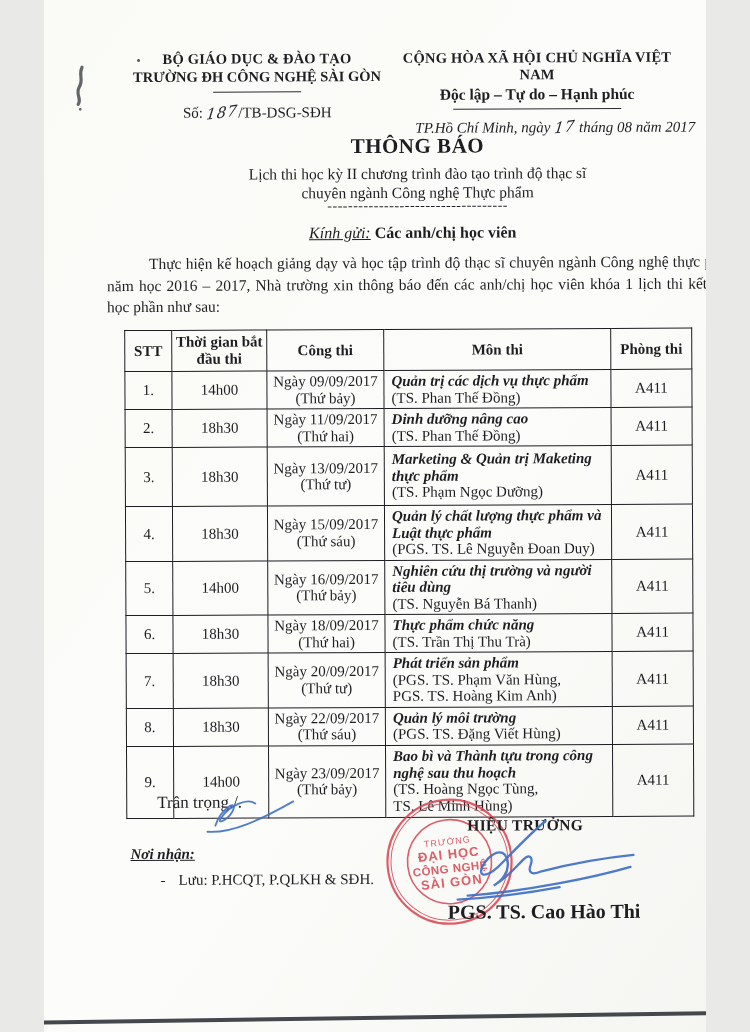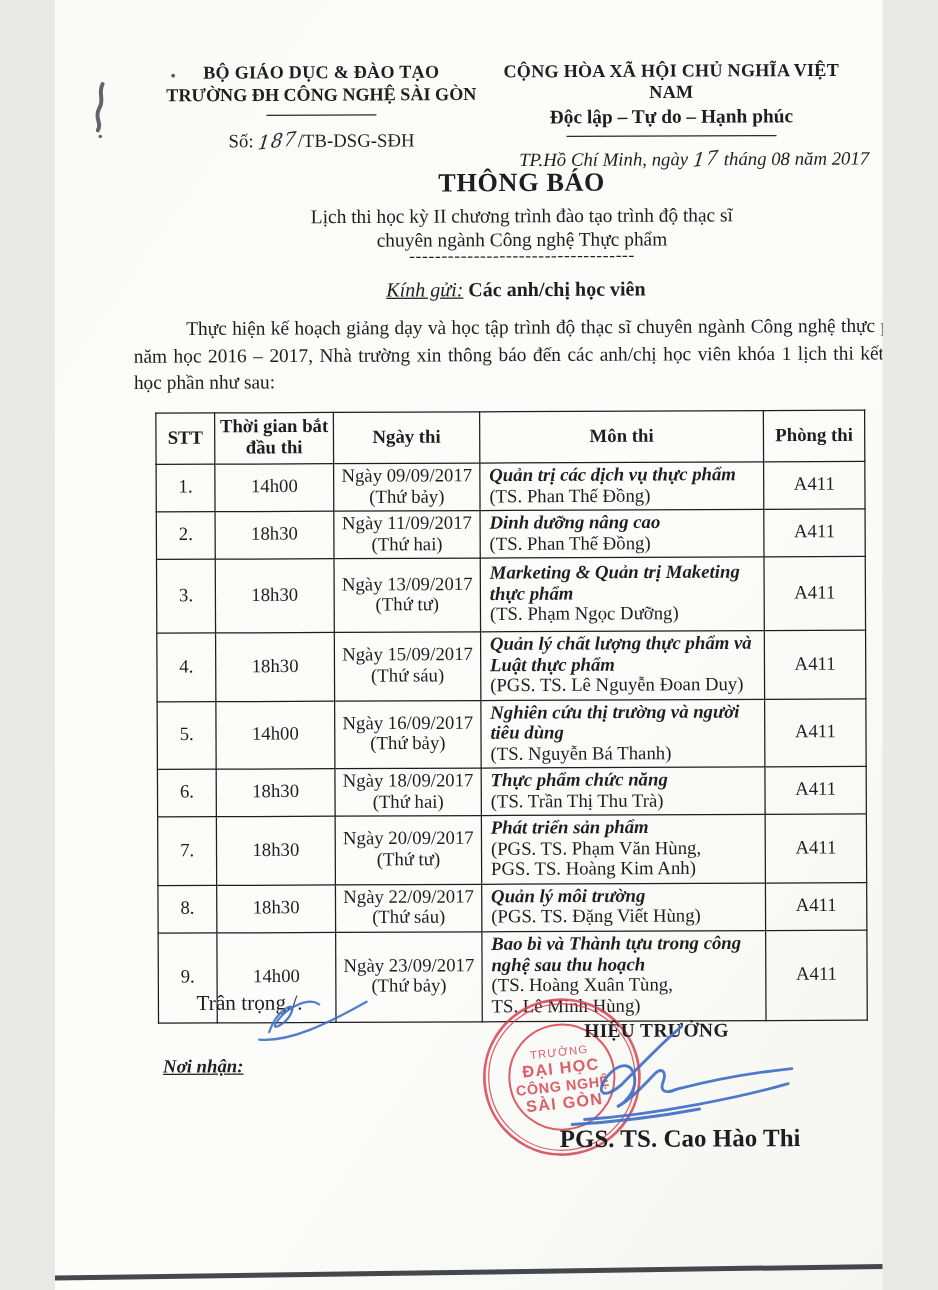--- a/index.html
+++ b/index.html
@@ -129,21 +129,21 @@
           <col style="width:47px">
             <col style="width:95px">
             <col style="width:117px">
             <col style="width:227px">
             <col style="width:81px">
         </colgroup>
         <thead>
           <tr>
             <th>STT</th>
             <th>Thời gian bắt đầu thi</th>
-            <th>Ngày thi</th>
+            <th>Công thi</th>
             <th>Môn thi</th>
             <th>Phòng thi</th>
           </tr>
         </thead>
         <tbody>
             <tr>
               <td>1.</td>
               <td>14h00</td>
               <td>
                 <div>Ngày 09/09/2017</div>
@@ -249,38 +249,39 @@
             </tr>
             <tr>
               <td>9.</td>
               <td>14h00</td>
               <td>
                 <div>Ngày 23/09/2017</div>
                 <div>(Thứ bảy)</div>
               </td>
               <td class="mon">
                 <div class="subject">Bao bì và Thành tựu trong công nghệ sau thu hoạch</div>
-                <div>(TS. Hoàng Xuân Tùng,</div>
+                <div>(TS. Hoàng Ngọc Tùng,</div>
                 <div>TS. Lê Minh Hùng)</div>
               </td>
               <td>A411</td>
             </tr>
           </tbody>
       </table>
     </div>
 
     <div class="closing">Trân trọng./.</div>
     <svg class="closing-sign" width="100" height="42" viewBox="0 0 100 42">
       <path d="M 12,32 C 18,14 34,6 30,16 C 26,26 12,32 18,24 C 26,12 44,4 52,10"></path>
       <path d="M 4,38 C 28,40 58,26 90,8"></path>
     </svg>
 
     <div class="recipients">
       <div class="rec-label">Nơi nhận:</div>
       <div class="rec-items">
+          <div class="rec-item"><span class="dash">-</span><span>Lưu: P.HCQT, P.QLKH &amp; SĐH.</span></div>
         </div>
     </div>
 
     <svg class="stamp" width="140" height="140" viewBox="0 0 140 140">
       <g transform="rotate(-6 70 70)">
         <circle cx="70" cy="70" r="62" stroke-width="2.2"></circle>
         <circle cx="70" cy="70" r="58.5" stroke-width="1"></circle>
         <circle cx="70" cy="70" r="42" stroke-width="1.6"></circle>
         <defs>
           <path id="ringPath" d="M 23,87 A 50,50 0 1 1 117,87"></path>

